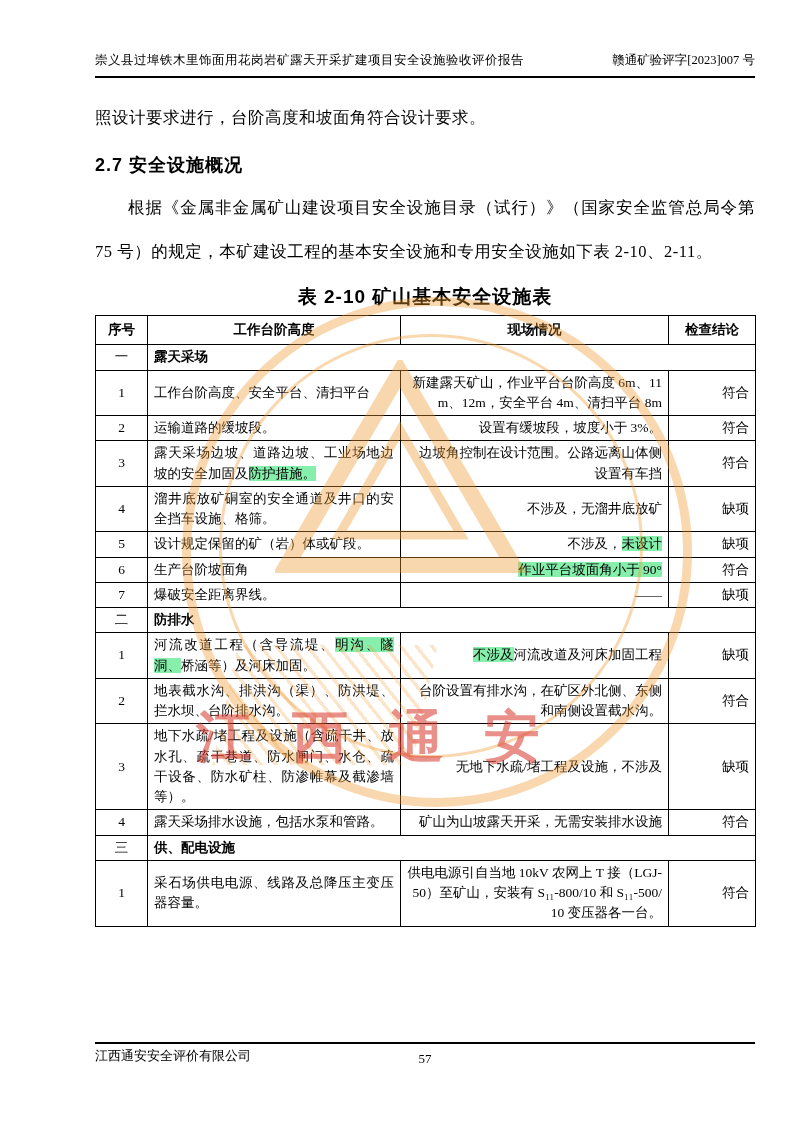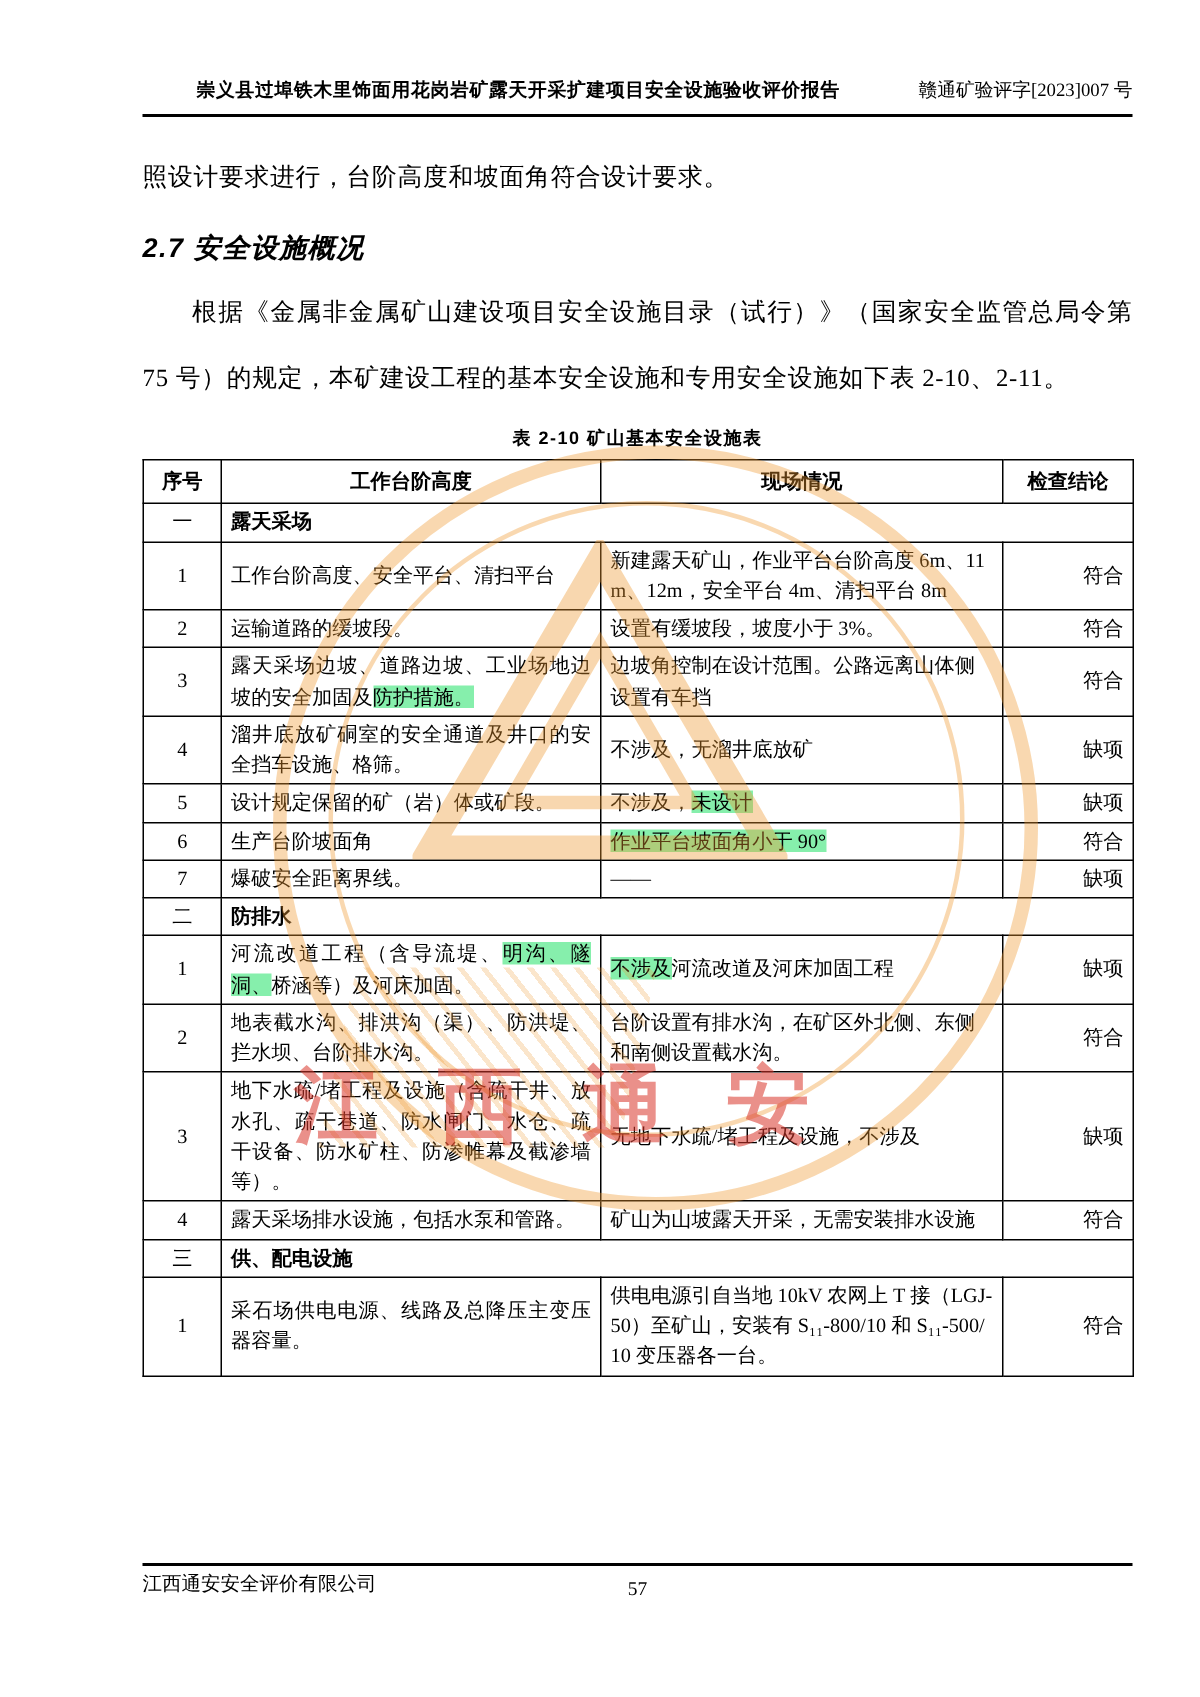--- a/index.html
+++ b/index.html
@@ -9,47 +9,47 @@
     font-family:"Liberation Serif","DejaVu Serif",serif;
   }
   .page{position:absolute;inset:0;}
 
   
   .report-header{
     position:absolute;top:52px;left:95px;width:660px;
     display:flex;justify-content:space-between;align-items:flex-end;
     font-size:12.5px;border-bottom:2px solid #000;padding-bottom:7px;
   }
-  .report-header .h-left{font-weight:bold;letter-spacing:0.5px;margin-left:36px;}
+  .report-header .h-left{font-weight:normal;letter-spacing:0.5px;}
   .report-header .h-right{white-space:nowrap;margin-left:10px;}
 
   
   .content{position:absolute;top:96px;left:95px;width:660px;}
   .para{font-size:16.5px;line-height:44px;text-align:justify;margin:0;letter-spacing:0.5px;}
   .para.indent{text-indent:2em;}
   .section-heading{
     font-family:"Liberation Sans","DejaVu Sans",sans-serif;
-    font-size:18px;font-weight:bold;margin:13px 0 9px 0;letter-spacing:1px;font-style:italic;
+    font-size:18px;font-weight:bold;margin:13px 0 9px 0;letter-spacing:1px;
   }
   .table-title{
     font-family:"Liberation Sans","DejaVu Sans",sans-serif;
-    font-size:12px;font-weight:bold;text-align:center;margin:10px 0 5px 0;letter-spacing:1px;
+    font-size:19px;font-weight:bold;text-align:center;margin:10px 0 5px 0;letter-spacing:1px;
   }
 
   
   table.safety{width:660px;border-collapse:collapse;table-layout:fixed;
     font-size:13.5px;border:1.5px solid #000;}
   table.safety th,table.safety td{
     border:1px solid #000;padding:2px 6px;line-height:1.5;vertical-align:middle;
     word-break:break-all;
   }
   table.safety th{font-weight:bold;text-align:center;padding:4px 2px;}
   td.c-no{text-align:center;}
   td.c-cat{text-align:justify;}
-  td.c-field{text-align:left;}
+  td.c-field{text-align:right;}
   td.c-res{text-align:right;}
   td.c-section{font-weight:bold;padding-left:30px;}
   mark{background:#86efac;color:inherit;padding:0;}
 
   
   .footer{
     position:absolute;top:1042px;left:95px;width:660px;
     border-top:2px solid #000;padding-top:7px;font-size:13px;
   }
   .footer .f-company{position:absolute;left:0;top:3px;}

